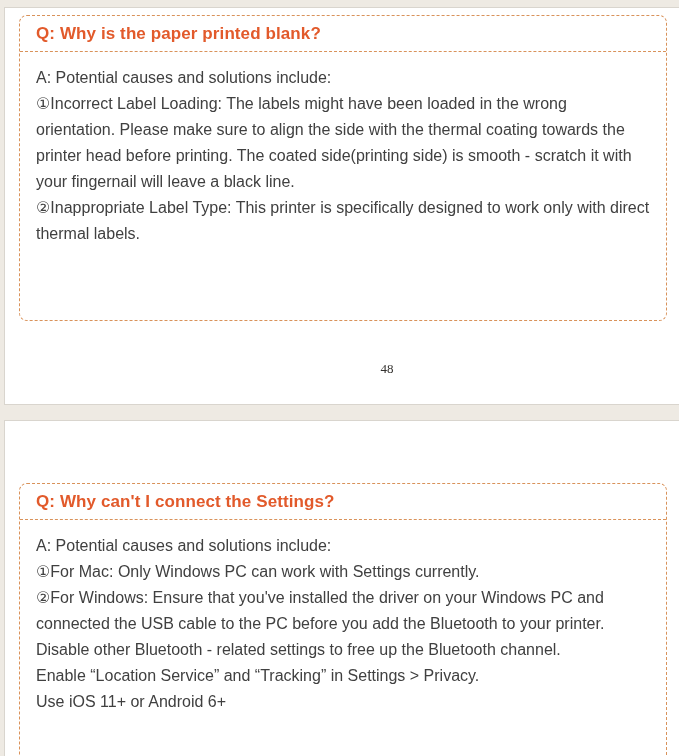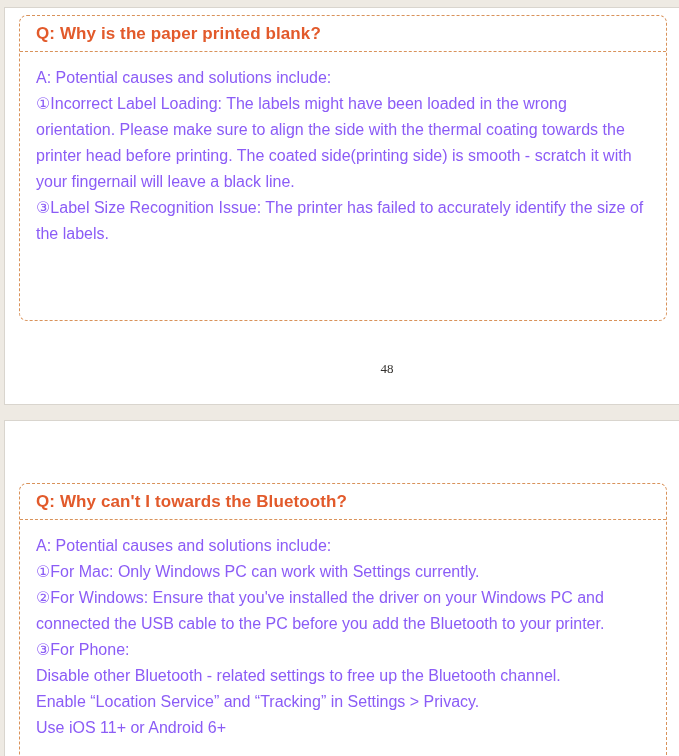--- a/index.html
+++ b/index.html
@@ -59,21 +59,21 @@
     margin: 0;
     font-size: 17px;
     font-weight: 700;
     color: #e25a2b;
     letter-spacing: 0.1px;
   }
   .faq-body {
     padding: 13px 16px 0 16px;
     font-size: 16px;
     line-height: 26px;
-    color: #8b5cf6;
+    color: #404040;
   }
   .faq-body p {
     margin: 0;
   }
   .page-number {
     position: absolute;
     top: 353px;
     left: 0;
     width: 672px;
     text-align: center;
@@ -89,36 +89,35 @@
 <div class="canvas">
 
   <section class="page page-1">
     <div class="faq-box faq-box-1">
       <div class="faq-header">
         <h2 class="faq-question">Q: Why is the paper printed blank?</h2>
       </div>
       <div class="faq-body">
         <p>A: Potential causes and solutions include:</p>
         <p>①Incorrect Label Loading: The labels might have been loaded in the wrong orientation. Please make sure to align the side with the thermal coating towards the printer head before printing. The coated side(printing side) is smooth - scratch it with your fingernail will leave a black line.</p>
-        <p>③Label Size Recognition Issue: The printer has failed to accurately identify the size of the labels.</p>
+        <p>②Inappropriate Label Type: This printer is specifically designed to work only with direct thermal labels.</p>
       </div>
     </div>
     <div class="page-number">48</div>
   </section>
 
   <section class="page page-2">
     <div class="faq-box faq-box-2">
       <div class="faq-header">
-        <h2 class="faq-question">Q: Why can't I towards the Bluetooth?</h2>
+        <h2 class="faq-question">Q: Why can't I connect the Settings?</h2>
       </div>
       <div class="faq-body">
         <p>A: Potential causes and solutions include:</p>
         <p>①For Mac: Only Windows PC can work with Settings currently.</p>
         <p>②For Windows: Ensure that you've installed the driver on your Windows PC and connected the USB cable to the PC before you add the Bluetooth to your printer.</p>
-        <p>③For Phone:</p>
         <p>Disable other Bluetooth - related settings to free up the Bluetooth channel.</p>
         <p>Enable “Location Service” and “Tracking” in Settings &gt; Privacy.</p>
         <p>Use iOS 11+ or Android 6+</p>
       </div>
     </div>
   </section>
 
 </div>
 
 </body></html>

